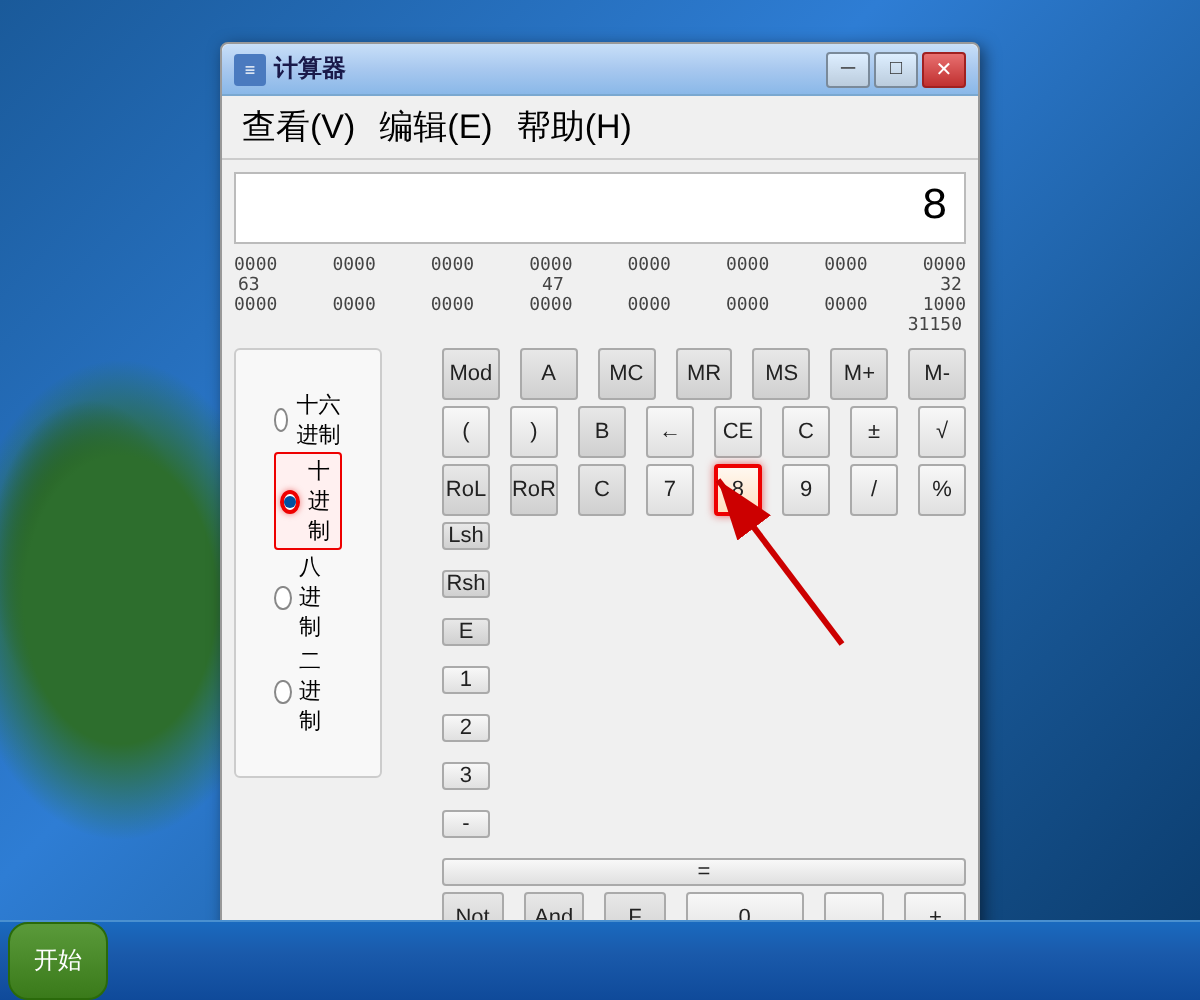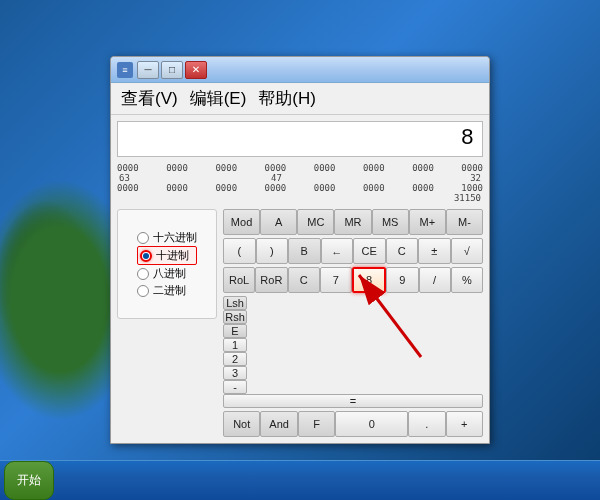--- a/index.html
+++ b/index.html
@@ -184,21 +184,22 @@
     }
 
     .right-panel {
       flex: 1;
       display: flex;
       flex-direction: column;
       gap: 3px;
     }
     .btn-row {
       display: flex;
-      gap: 0;
+      gap: 10px;
+      margin-left: 24px;
     }
     .calc-btn {
       flex: 1;
       height: 26px;
       background: linear-gradient(to bottom, #f8f8f8, #e0e0e0);
       border: 1px solid #aaa;
       border-radius: 2px;
       cursor: pointer;
       font-size: 11px;
       color: #222;
@@ -231,20 +232,21 @@
 <body>
 
 <div class="desktop-bg"></div>
 
 <div class="calc-window">
 
   <div class="title-bar">
     <div class="title-icon">
       <span>≡</span>
     </div>
+    <span class="title-text">计算器</span>
     <div class="title-btns">
       <div class="title-btn">─</div>
       <div class="title-btn">□</div>
       <div class="title-btn close">✕</div>
     </div>
   </div>
 
   <div class="menu-bar">
     <div class="menu-item">查看(V)</div>
     <div class="menu-item">编辑(E)</div>

